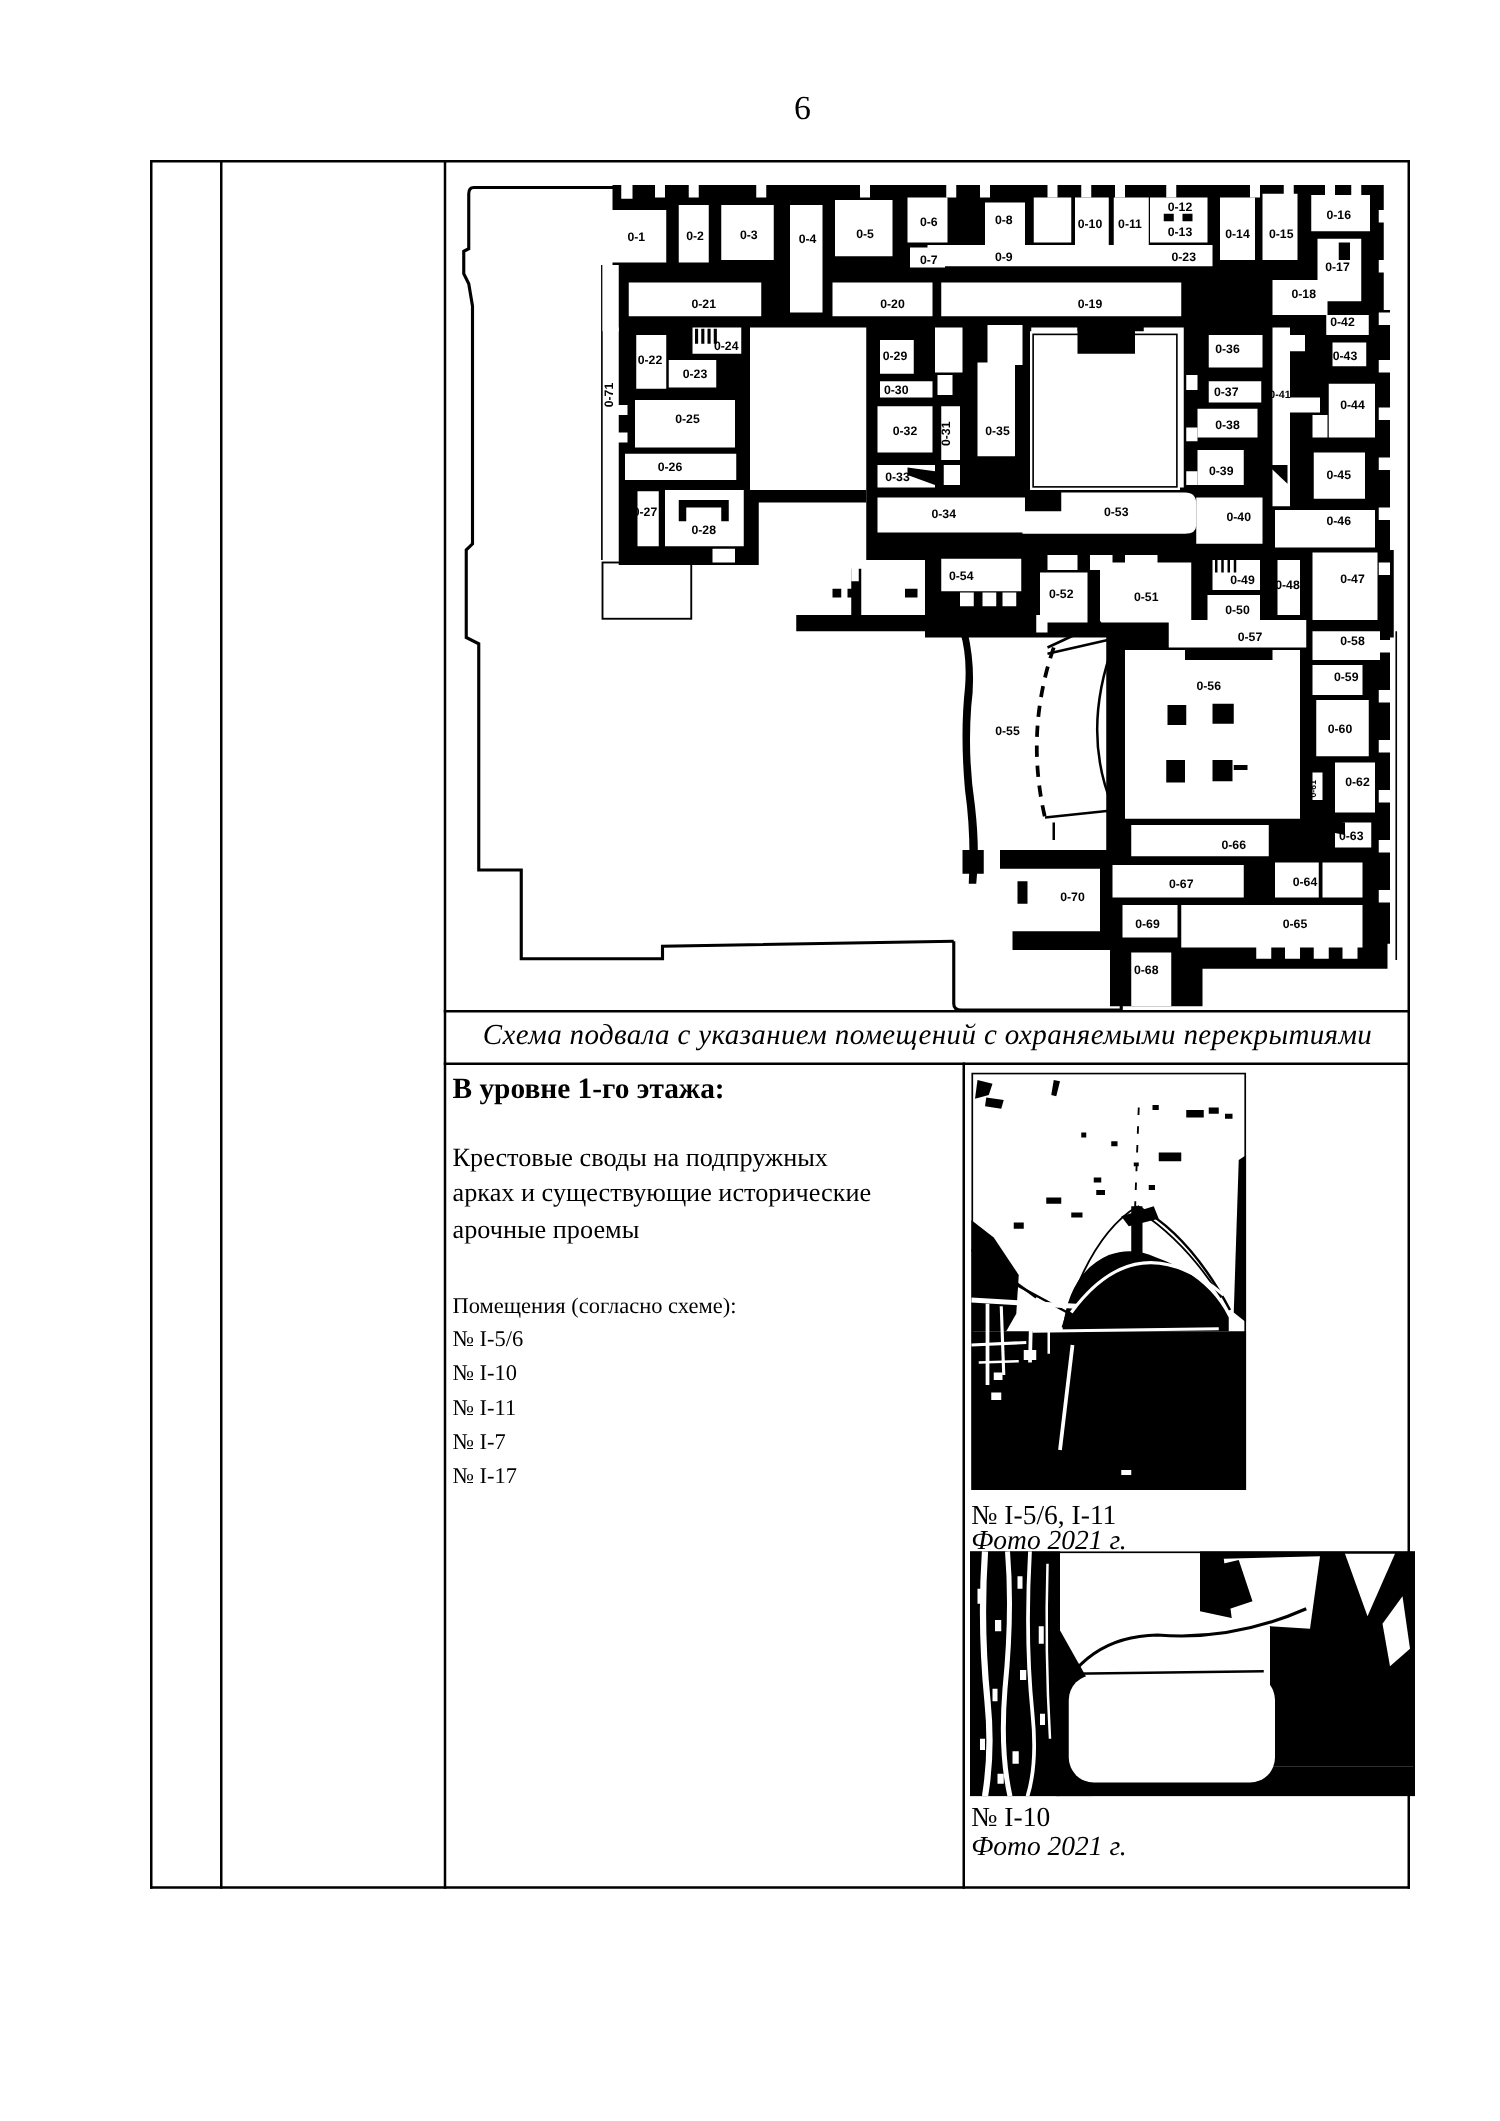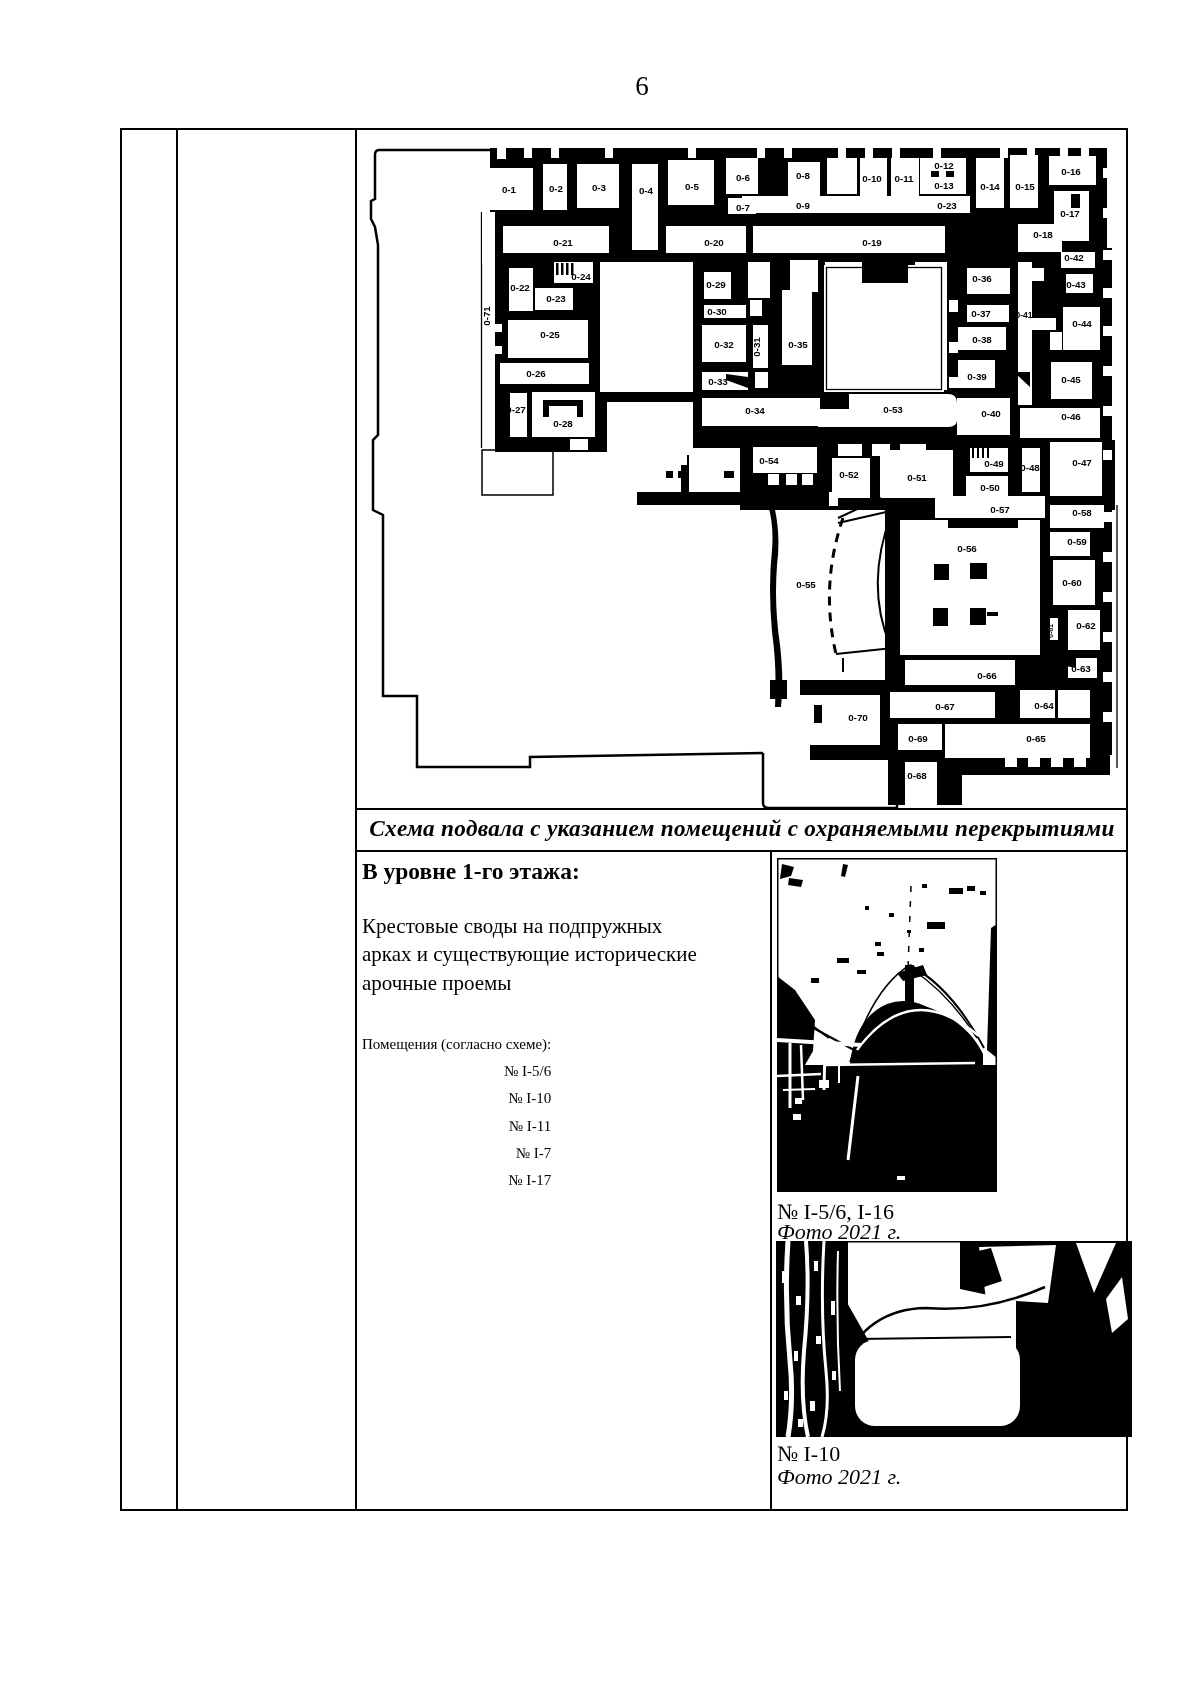--- a/index.html
+++ b/index.html
@@ -24,29 +24,29 @@
 <div class="hline" style="left:120px;top:128px;width:1008px;"></div>
 
 <div class="hline" style="left:120px;top:1509px;width:1008px;"></div>
 
 <div class="hline" style="left:355px;top:808px;width:773px;"></div>
 
 <div class="hline" style="left:355px;top:850px;width:773px;"></div>
 
 <div class="vline" style="left:770px;top:850px;height:661px;"></div>
 
-<div class="abs" style="left:356px;top:815px;width:772px;text-align:center;font-size:23.2px;font-weight:bold;font-style:italic;letter-spacing:0.3px;">Схема подвала с указанием помещений с охраняемыми перекрытиями</div>
+<div class="abs" style="left:356px;top:815px;width:772px;text-align:center;font-size:23.2px;font-weight:normal;font-style:italic;letter-spacing:0.3px;">Схема подвала с указанием помещений с охраняемыми перекрытиями</div>
 
 <div class="abs" style="left:362px;top:858px;font-size:23.5px;font-weight:bold;">В уровне 1-го этажа:</div>
 
 <div class="abs" style="left:362px;top:912px;font-size:21px;line-height:28.3px;">Крестовые своды на подпружных<br>арках и существующие исторические<br>арочные проемы</div>
 
-<div class="abs" style="left:362px;top:1031px;font-size:15px;line-height:27.2px;text-align:right;">Помещения (согласно схеме):<br>№ I-5/6<br>№ I-10<br>№ I-11<br>№ I-7<br>№ I-17</div>
-
-<div class="abs" style="left:777px;top:1199px;font-size:22px;">№ I-5/6, I-16</div>
+<div class="abs" style="left:362px;top:1031px;font-size:18px;line-height:27.2px;">Помещения (согласно схеме):<br>№ I-5/6<br>№ I-10<br>№ I-11<br>№ I-7<br>№ I-17</div>
+
+<div class="abs" style="left:777px;top:1199px;font-size:22px;">№ I-5/6, I-11</div>
 
 <div class="abs" style="left:777px;top:1219px;font-size:22px;font-style:italic;">Фото 2021 г.</div>
 
 <div class="abs" style="left:777px;top:1441px;font-size:22px;">№ I-10</div>
 
 <div class="abs" style="left:777px;top:1464px;font-size:22px;font-style:italic;">Фото 2021 г.</div>
 
 <svg class="abs" style="left:356px;top:128px;" width="772" height="681" viewBox="356 128 772 681">
 <g id="plan" fill="#000" stroke="none">
 

